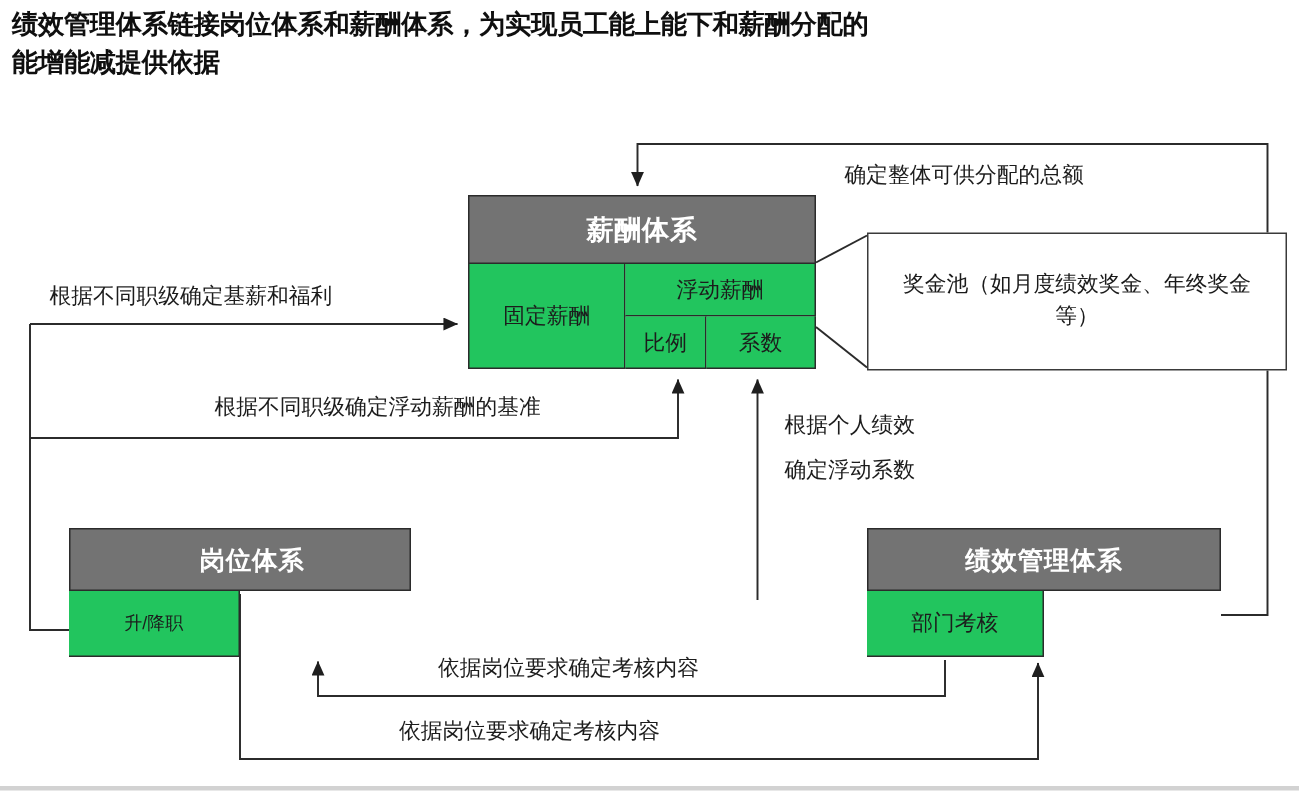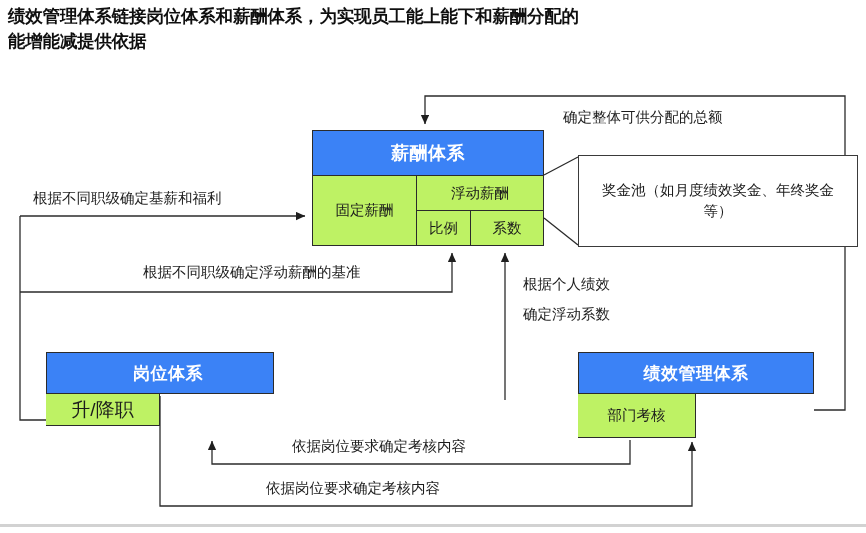--- a/index.html
+++ b/index.html
@@ -19,48 +19,48 @@
   }
   #title .ln{display:block;white-space:pre;}
 
   
   #wires{position:absolute;left:0;top:0;width:866px;height:533px;}
 
   
   .node{position:absolute;box-sizing:border-box;}
   .node .hdr{
     box-sizing:border-box;width:100%;
-    background:#3b82f6;border:1px solid #2b2b2b;
+    background:#737373;border:1px solid #2b2b2b;
     color:#ffffff;font-weight:bold;text-align:center;
     display:flex;align-items:center;justify-content:center;
     letter-spacing:0.5px;
   }
   .cell{
-    box-sizing:border-box;background:#bef264;border:1px solid #2b2b2b;
+    box-sizing:border-box;background:#22c55e;border:1px solid #2b2b2b;
     display:flex;align-items:center;justify-content:center;
     text-align:center;color:#1c1c1c;
   }
 
   
   #salary{left:312px;top:130px;width:232px;}
   #salary .hdr{height:46px;font-size:18px;}
   #salary .body{display:flex;width:100%;height:70px;box-sizing:border-box;}
   #salary .fixed{width:105px;height:70px;font-size:14.5px;border-top:none;}
   #salary .varwrap{width:127px;height:70px;display:flex;flex-direction:column;}
   #salary .varTop{height:35px;font-size:14.5px;border-top:none;border-left:none;}
   #salary .varBot{display:flex;height:35px;}
   #salary .ratio{width:54px;height:35px;font-size:14.5px;border-top:none;border-left:none;}
   #salary .coef{width:73px;height:35px;font-size:14.5px;border-top:none;border-left:none;}
 
   
   #position{left:46px;top:352px;width:228px;}
   #position .hdr{height:42px;font-size:17px;padding-left:16px;}
   #position .body{display:flex;width:100%;height:44px;}
   #position .c1{width:114px;height:44px;font-size:14.5px;border-top:none;}
-  #position .c2{width:114px;height:32px;font-size:19px;border-top:none;border-left:none;}
+  #position .c2{width:114px;height:44px;font-size:12px;border-top:none;border-left:none;}
 
   
   #performance{left:578px;top:352px;width:236px;}
   #performance .hdr{height:42px;font-size:17px;}
   #performance .body{display:flex;width:100%;height:44px;}
   #performance .c1{width:118px;height:44px;font-size:14.5px;border-top:none;}
   #performance .c2{width:118px;height:44px;font-size:14.5px;border-top:none;border-left:none;}
 
   
   #bonus{

